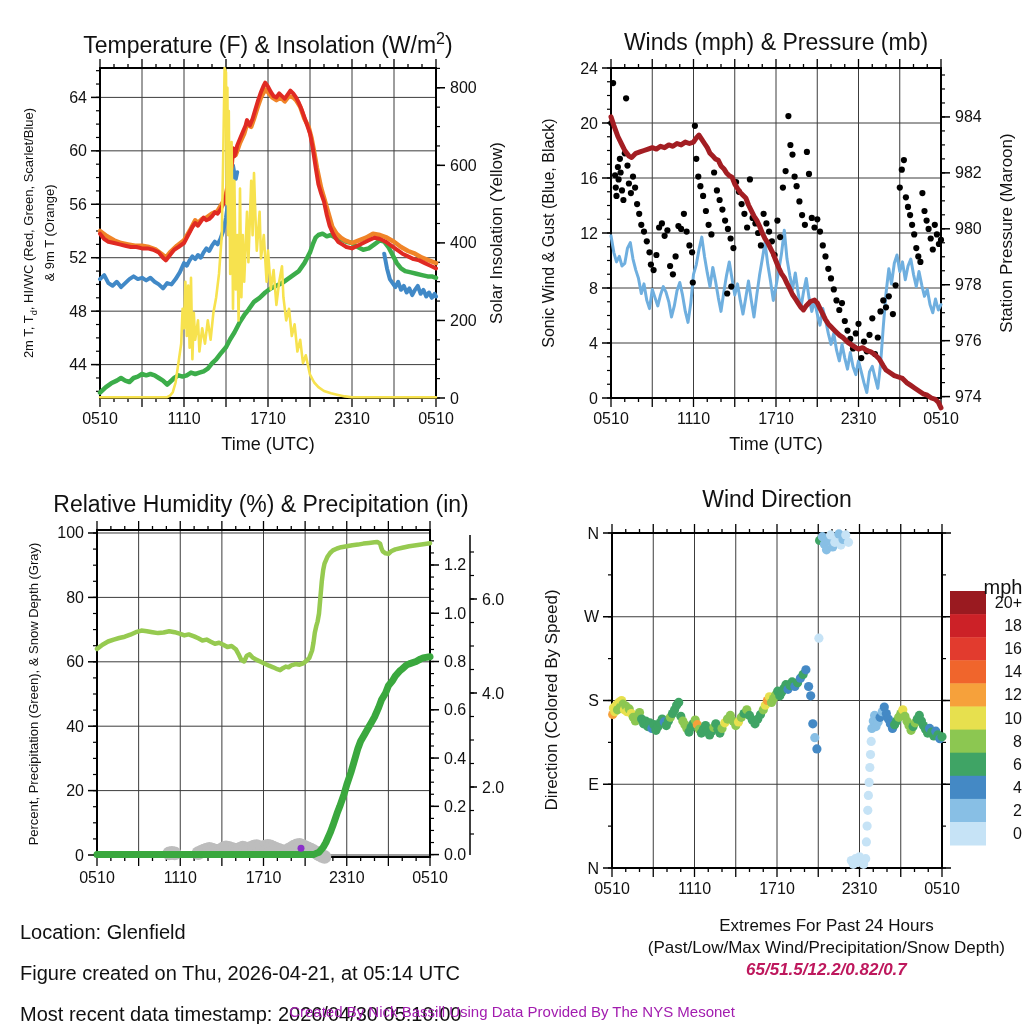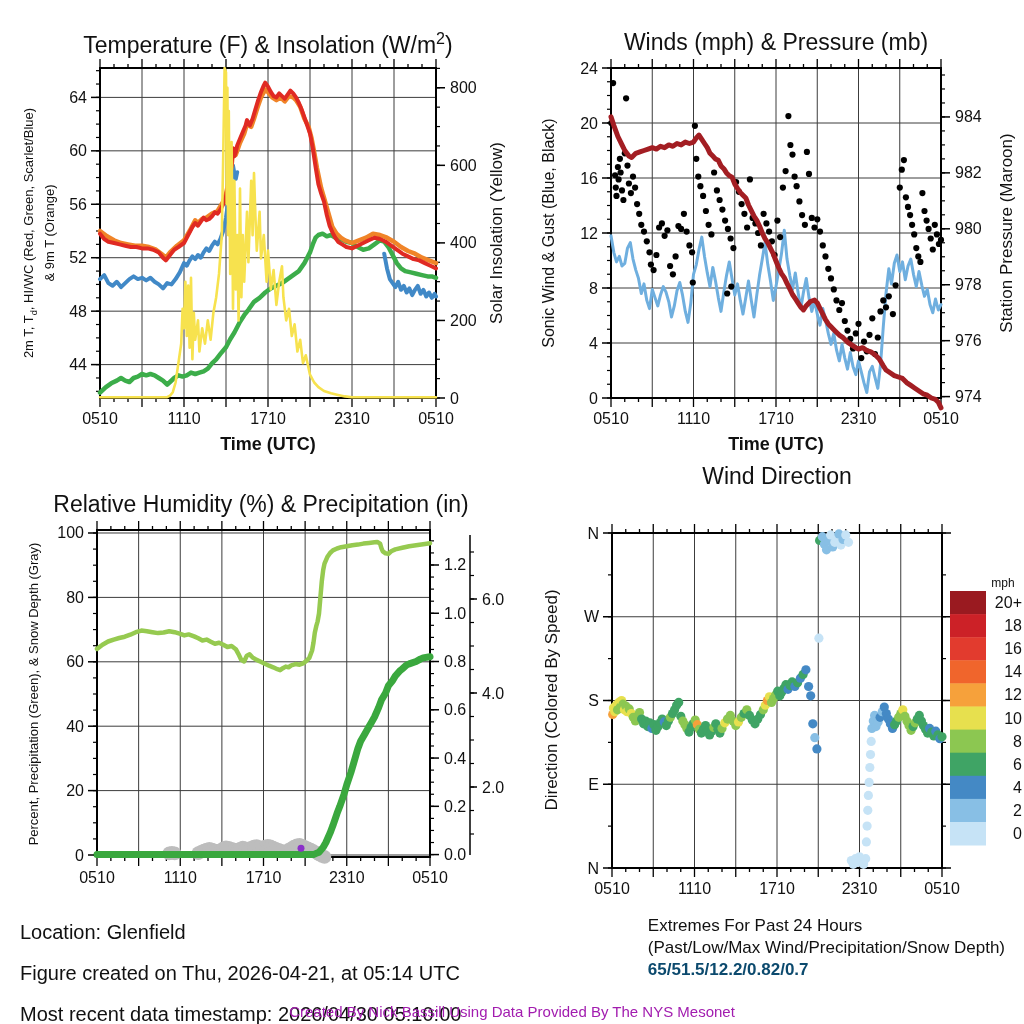--- a/index.html
+++ b/index.html
@@ -2,30 +2,30 @@
 <html><head>
 <meta charset="utf-8">
 <style>
   html,body{margin:0;padding:0;background:#fff;}
   #wrap{position:relative;width:1024px;height:1024px;background:#fff;overflow:hidden;
         font-family:"Liberation Sans",sans-serif;color:#111;}
   #chart-canvas{position:absolute;left:0;top:0;}
   #chart-canvas text{font-family:"Liberation Sans",sans-serif;fill:#111;}
   .abs{position:absolute;white-space:nowrap;}
   .ctitle{font-size:23px;transform:translateX(-50%);text-align:right;}
-  .xlab{font-size:18px;transform:translateX(-50%);font-weight:bold;}
+  .xlab{font-size:18px;transform:translateX(-50%);}
   .vlab{transform:translate(-50%,-50%) rotate(-90deg);text-align:center;}
   .vsm{font-size:13px;line-height:15px;}
   .vmd{font-size:16px;}
   .vlg{font-size:17px;}
   .f17 div{font-size:20px;line-height:22px;margin-top:19px;}
-  .extremes{text-align:left;}
+  .extremes{text-align:center;}
   .extremes div{font-size:17px;line-height:22px;}
   .credit{font-size:15px;color:#a21caf;transform:translateX(-50%);}
-  .legend-title{font-size:12px;transform:translateX(-50%);}
+  .legend-title{font-size:20px;transform:translateX(-50%);}
   sup,sub{font-size:70%;}
 </style>
 </head>
 <body>
 
 <div id="wrap">
   <svg id="chart-canvas" width="1024" height="1024">
       <line x1="142" y1="68" x2="142" y2="398" stroke="#3c3c3c" stroke-width="1"></line>
       <line x1="184" y1="68" x2="184" y2="398" stroke="#3c3c3c" stroke-width="1"></line>
       <line x1="226" y1="68" x2="226" y2="398" stroke="#3c3c3c" stroke-width="1"></line>
@@ -948,21 +948,21 @@
       <text x="1022" y="792.8499999999999" text-anchor="end" font-size="16">4</text>
       <rect x="950" y="798.9" width="36" height="23.5" fill="#88bfe5"></rect>
       <text x="1022" y="815.9499999999999" text-anchor="end" font-size="16">2</text>
       <rect x="950" y="822.0" width="36" height="23.5" fill="#c6e3f6"></rect>
       <text x="1022" y="839.05" text-anchor="end" font-size="16">0</text>
     </svg>
 
   <div class="abs ctitle" style="left:268px;top:29px"><span>Temperature (F) &amp; Insolation (W/m</span><sup>2</sup><span>)</span></div>
   <div class="abs ctitle" style="left:776px;top:29px">Winds (mph) &amp; Pressure (mb)</div>
   <div class="abs ctitle" style="left:261px;top:491px">Relative Humidity (%) &amp; Precipitation (in)</div>
-  <div class="abs ctitle" style="left:777px;top:463px">Wind Direction</div>
+  <div class="abs ctitle" style="left:777px;top:486px">Wind Direction</div>
 
   <div class="abs xlab" style="left:268px;top:434px">Time (UTC)</div>
   <div class="abs xlab" style="left:776px;top:434px">Time (UTC)</div>
 
   <div class="abs vlab vsm" style="left:39px;top:233px">
     <div><span>2m T, T</span><sub>d</sub><span>, HI/WC (Red, Green, Scarlet/Blue)</span></div>
     <div>&amp; 9m T (Orange)</div>
   </div>
   <div class="abs vlab vlg" style="left:497px;top:233px">Solar Insolation (Yellow)</div>
   <div class="abs vlab vmd" style="left:549px;top:233px">Sonic Wind &amp; Gust (Blue, Black)</div>
@@ -974,17 +974,17 @@
 
   <div class="abs f17" style="left:20px;top:902px">
     <div>Location: Glenfield</div>
     <div>Figure created on Thu, 2026-04-21, at 05:14 UTC</div>
     <div>Most recent data timestamp: 2026/04/30 05:10:00</div>
   </div>
 
   <div class="abs extremes" style="right:19px;top:915px">
     <div>Extremes For Past 24 Hours</div>
     <div>(Past/Low/Max Wind/Precipitation/Snow Depth)</div>
-    <div id="extremes-values" style="font-weight: bold; color: #0c4a6e;">65/51.5/12.2/0.82/0.7</div>
+    <div id="extremes-values" style="font-weight: bold; color: #be185d; font-style: italic;">65/51.5/12.2/0.82/0.7</div>
   </div>
 
   <div class="abs credit" style="left:512px;top:1003px">Created By Nick Bassill Using Data Provided By The NYS Mesonet</div>
 </div>
 
 </body></html>

